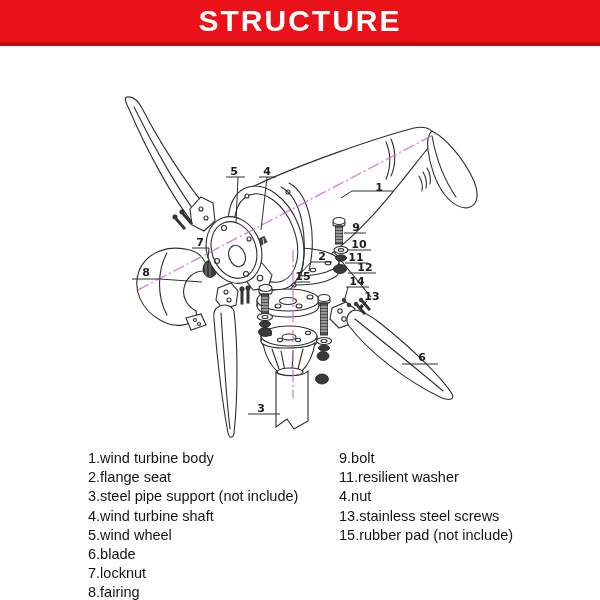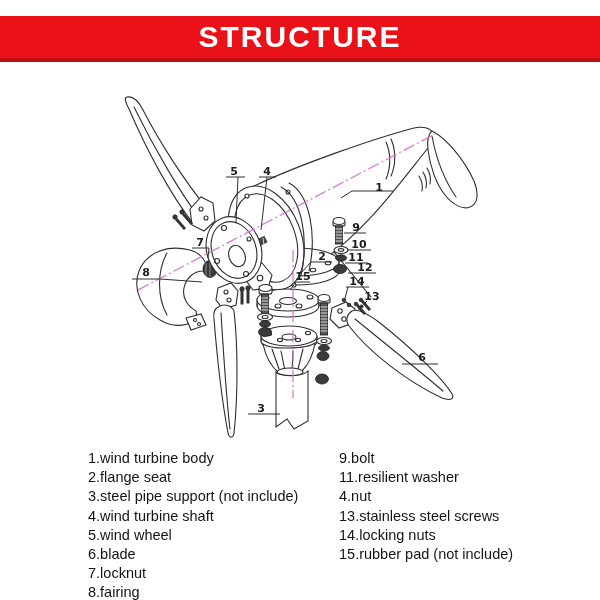--- a/index.html
+++ b/index.html
@@ -1,21 +1,21 @@
 <!DOCTYPE html>
 <html style="--banner-bg: #ea1118; --banner-line: #bd0e13; --banner-fg: #ffffff; --axis: #d06fd0; --ink: #2e2e2e;"><head>
 <meta charset="utf-8">
 <style>
   html,body{margin:0;padding:0;}
   body{
     width:600px;height:600px;position:relative;background:#fff;overflow:hidden;
     font-family:"Liberation Sans",sans-serif;
   }
   .banner{
-    position:absolute;top:16px;left:0;width:600px;height:42px;
+    position:absolute;top:0;left:0;width:600px;height:42px;
     background:var(--banner-bg,#ea1118);
     border-bottom:4px solid var(--banner-line,#bd0e13);
     display:flex;align-items:center;justify-content:center;
   }
   .banner span{
     color:var(--banner-fg,#fff);font-size:30px;font-weight:bold;letter-spacing:2px;
   }
   svg.diagram{position:absolute;top:0;left:0;}
   .ln{stroke:var(--ink,#2e2e2e);fill:none;stroke-width:1.1;stroke-linecap:round;}
   .wh{fill:#ffffff;stroke:var(--ink,#2e2e2e);stroke-width:1.1;}
@@ -295,16 +295,15 @@
       <li>5.wind wheel</li>
       <li>6.blade</li>
       <li>7.locknut</li>
       <li>8.fairing</li>
     </ul>
   <ul id="legend-right">
       <li>9.bolt</li>
       <li>11.resilient washer</li>
       <li>4.nut</li>
       <li>13.stainless steel screws</li>
-      <li>14.locking nuts</li>
       <li>15.rubber pad (not include)</li>
     </ul>
 </div>
 
 </body></html>

